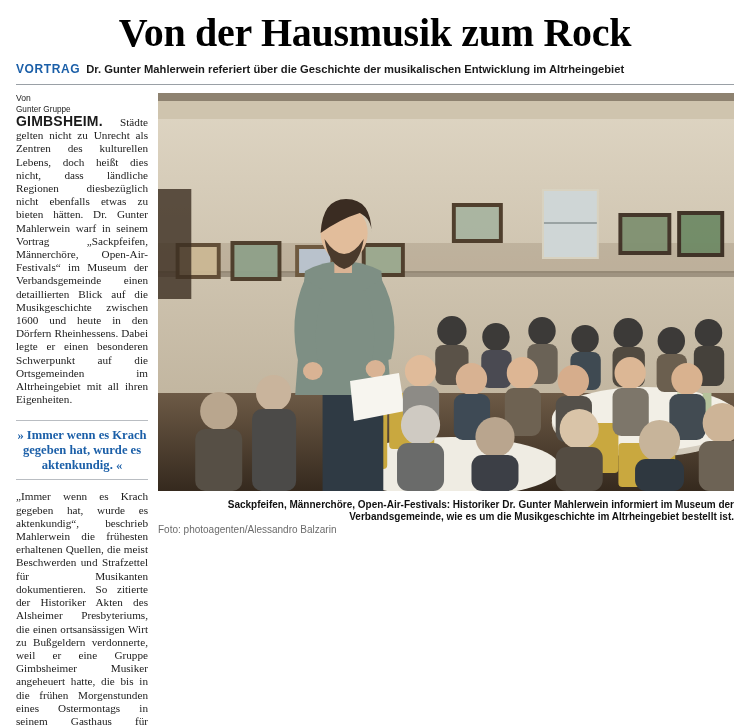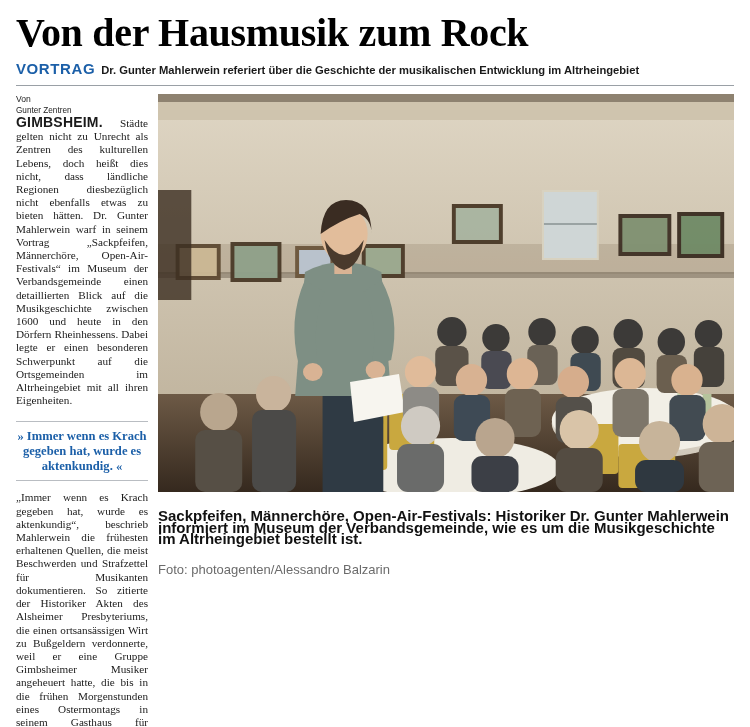--- a/index.html
+++ b/index.html
@@ -15,41 +15,42 @@
     overflow: hidden;
   }
   .page {
     position: relative;
     width: 750px;
     height: 727px;
     padding: 0;
     box-sizing: border-box;
   }
   .headline {
+    text-align: center;
     font-family: "Liberation Serif", serif;
     font-weight: bold;
     font-size: 40px;
     line-height: 46px;
     letter-spacing: -0.3px;
     margin: 10px 16px 6px 16px;
     color: #000;
   }
   .subline {
     margin: 0 16px 8px 16px;
     font-family: "Liberation Sans", sans-serif;
     font-size: 11.2px;
     line-height: 14px;
     color: #1a1a1a;
   }
   .subline .kicker {
     color: #1b5fa8;
     font-weight: bold;
     letter-spacing: 0.6px;
     margin-right: 6px;
-    font-size: 15px;
+    font-size: 12px;
   }
   .subline .subtext {
     font-weight: bold;
     text-align: center;
   }
   .rule {
     border: none;
     border-top: 1px solid #9aa0a6;
     margin: 0 16px 8px 16px;
     height: 0;
@@ -130,31 +131,32 @@
   }
   .photo {
     position: relative;
     width: 100%;
     height: 398px;
     overflow: hidden;
     background: #2b2a28;
   }
   .photo svg { display: block; }
   .caption {
-    margin-top: 18px;
-    font-family: "Liberation Sans", sans-serif;
-    font-weight: bold;
-    font-size: 15px;
+    margin-top: 8px;
+    font-family: "Liberation Sans", sans-serif;
+    font-weight: bold;
+    font-size: 10px;
     line-height: 11.6px;
     color: #111;
+    text-align: right;
   }
   .credit {
-    margin-top: 20px;
-    font-family: "Liberation Sans", sans-serif;
-    font-size: 13px;
+    margin-top: 3px;
+    font-family: "Liberation Sans", sans-serif;
+    font-size: 10px;
     line-height: 10px;
     color: #6b6b6b;
   }
 </style>
 </head>
 <body>
 
 <div class="page">
 
   <h1 class="headline">Von der Hausmusik zum Rock</h1>
@@ -163,21 +165,21 @@
     <span class="kicker">VORTRAG</span><span class="subtext">Dr. Gunter Mahlerwein referiert über die Geschichte der musikalischen Entwicklung im Altrheingebiet</span>
   </div>
 
   <hr class="rule">
 
   <div class="top-area">
 
     <div class="byline-col">
       <div class="byline">
         <div>Von</div>
-        <div class="small">Gunter Zentren</div>
+        <div class="small">Gunter Gruppe</div>
       </div>
 
       <div class="lead"><span class="place">GIMBSHEIM.</span><span> Städte gelten nicht zu Unrecht als Zentren des kulturellen Lebens, doch heißt dies nicht, dass ländliche Regionen diesbezüglich nicht ebenfalls etwas zu bieten hätten. Dr. Gunter Mahlerwein warf in seinem Vortrag „Sackpfeifen, Männerchöre, Open-Air-Festivals“ im Museum der Verbandsgemeinde einen detaillierten Blick auf die Musikgeschichte zwischen 1600 und heute in den Dörfern Rheinhessens. Dabei legte er einen besonderen Schwerpunkt auf die Ortsgemeinden im Altrheingebiet mit all ihren Eigenheiten.</span></div>
 
       <div class="pullquote">
         <div class="q">
           <span class="mark">»</span>
           <span>Immer wenn es Krach gegeben hat, wurde es aktenkundig.</span>
           <span class="mark">«</span>
         </div>

